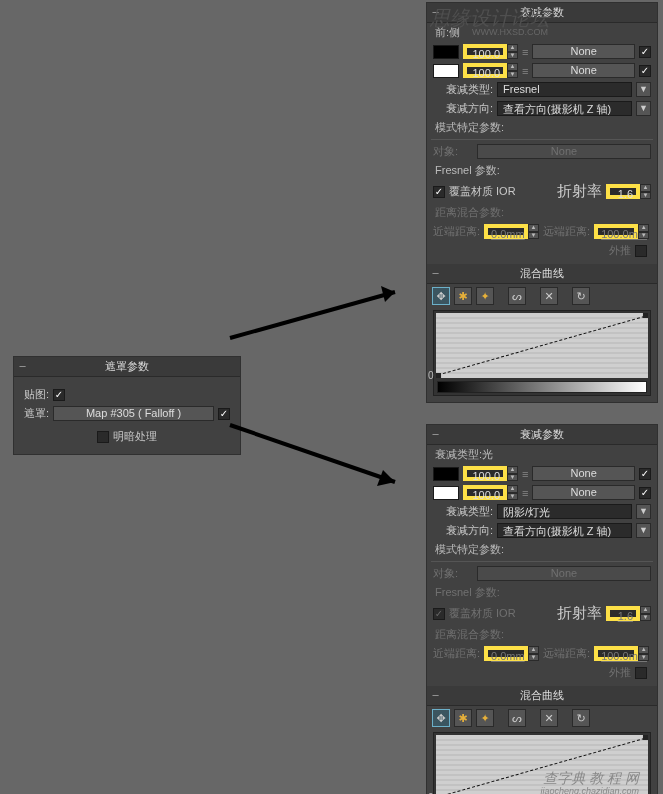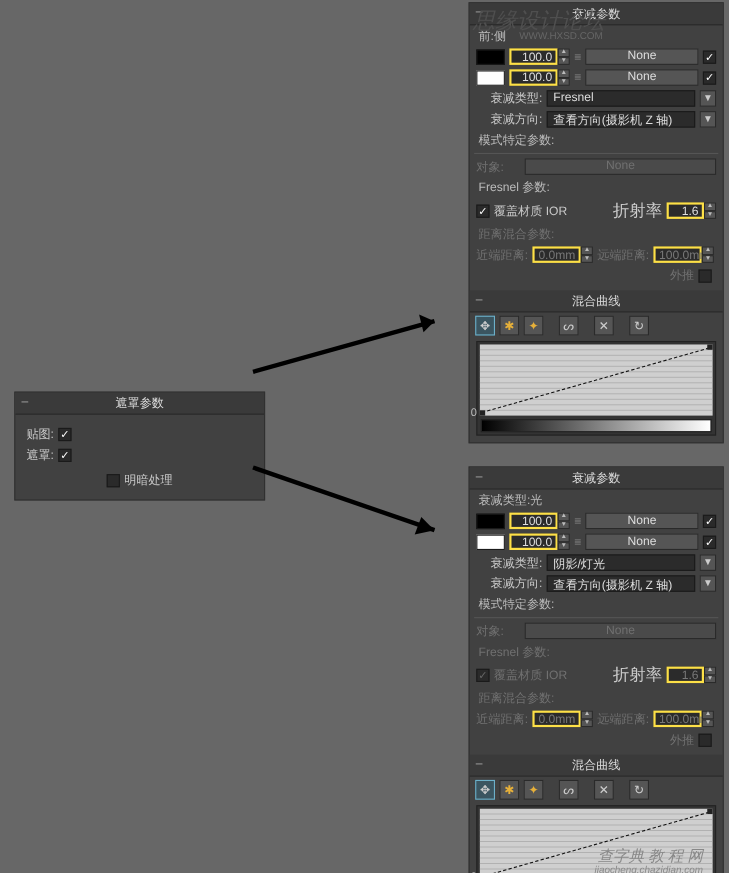--- a/index.html
+++ b/index.html
@@ -64,28 +64,28 @@
   border: 1px solid #1a1a1a;
 }
 .swatch.black { background: #000; }
 .swatch.white { background: #fff; }
 .spinner {
   display: flex; align-items: stretch;
   height: 15px;
 }
 .spinner-input {
   background: #2b2b2b;
-  border: 2px solid #fde047;
+  border: 4px solid #fde047;
   color: #ddd;
   width: 44px;
   padding: 0 3px;
   text-align: right;
   font-size: 11px;
 }
-.spinner.disabled .spinner-input { color: #777; }
+.spinner.disabled .spinner-input { color: #777; text-decoration: underline; }
 .spinner-arrows {
   width: 11px;
   display: flex; flex-direction: column;
 }
 .spinner-arrows div {
   flex: 1; background: #555; border: 1px solid #2a2a2a;
   font-size: 6px; color: #bbb; line-height: 5px; text-align: center;
 }
 .dropdown {
   flex: 1;
@@ -169,20 +169,21 @@
     <span class="hdr-toggle">–</span>
     <span>遮罩参数</span>
   </div>
   <div style="padding:8px 4px;">
     <div class="row">
       <span class="label">贴图:</span>
       <div class="checkbox">✓</div>
     </div>
     <div class="row">
       <span class="label">遮罩:</span>
+      <div class="map-btn">Map #305  ( Falloff )</div>
       <div class="checkbox">✓</div>
     </div>
     <div class="row" style="justify-content:center; margin-top:4px;">
       <div class="checkbox"></div>
       <span class="label">明暗处理</span>
     </div>
   </div>
 </div>
 
 <div class="panel" style="left:426px; top:2px; width:232px;">

